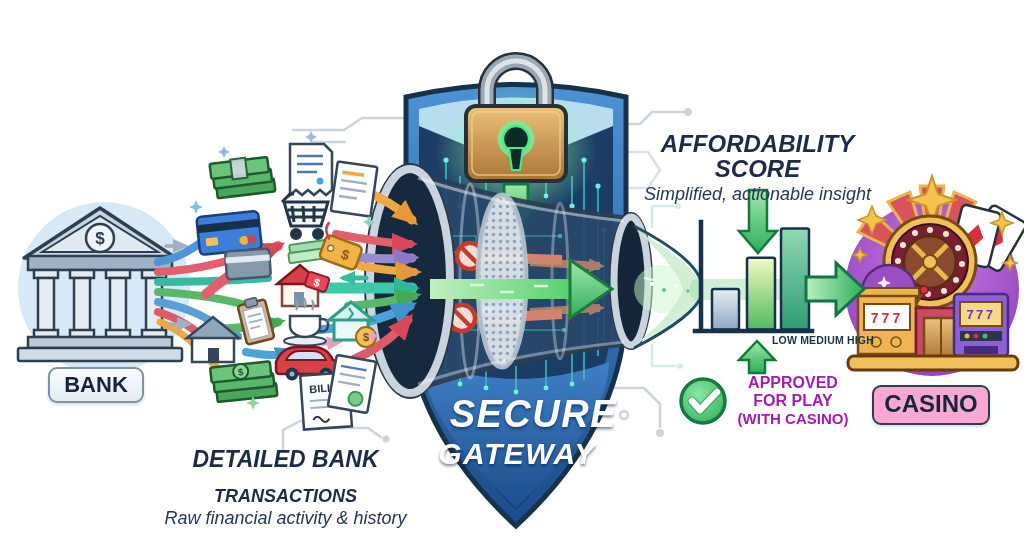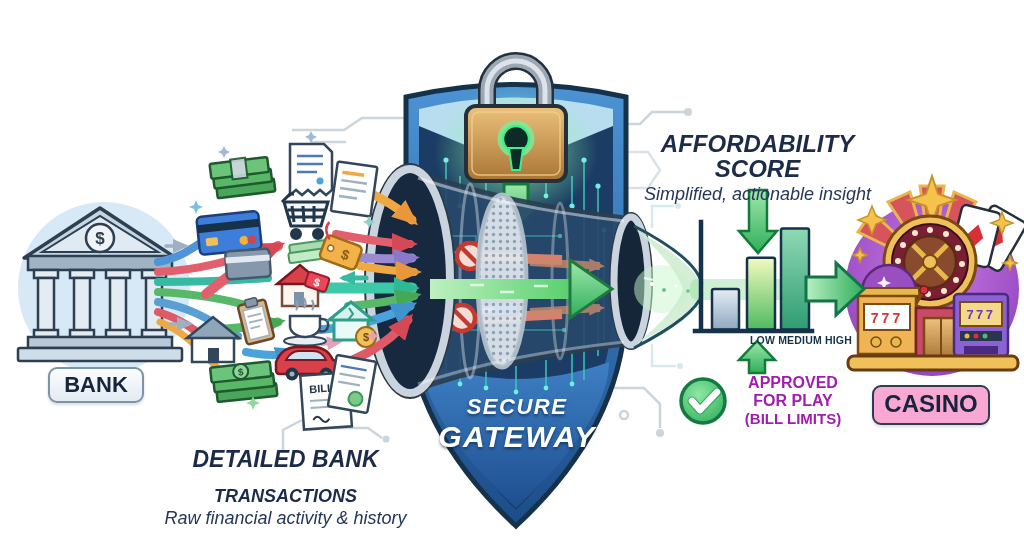--- a/index.html
+++ b/index.html
@@ -536,38 +536,38 @@
   <span>BANK</span>
 </div>
 
 <div class="txt" style="left:148px;top:447px;width:275px;">
   <div class="h-bold" style="font-size:23px;text-align:center;">DETAILED BANK</div>
   <div class="h-bold" style="font-size:18px;margin-top:16px;">TRANSACTIONS</div>
   <div class="sub" style="font-size:18px;margin-top:3px;">Raw financial activity &amp; history</div>
 </div>
 
 <div class="txt" style="left:417px;top:395px;width:200px;">
-  <div class="gateway-text" style="font-size:22px;">SECURE</div>
+  <div class="gateway-text" style="font-size:38px;text-align:right;">SECURE</div>
   <div class="gateway-text" style="font-size:30px;margin-top:3px;">GATEWAY</div>
 </div>
 
 <div class="txt" style="left:635px;top:131px;width:245px;">
   <div class="h-bold" style="font-size:24px;">AFFORDABILITY</div>
   <div class="h-bold" style="font-size:24px;">SCORE</div>
   <div class="sub" style="font-size:18px;margin-top:4px;">Simplified, actionable insight</div>
 </div>
 
-<div class="chart-labels" style="left:706px;top:334px;width:102px;padding-left:44px;">
+<div class="chart-labels" style="left:728px;top:334px;width:102px;padding-left:44px;">
   <span>LOW</span>
   <span>MEDIUM</span>
   <span>HIGH</span>
 </div>
 
 <div class="approve" style="left:728px;top:374px;width:130px;">
   <div style="font-size:16px;">APPROVED</div>
   <div style="font-size:16px;">FOR PLAY</div>
-  <div style="font-size:15px;">(BILL LIMITS)</div>
+  <div style="font-size:15px;">(WITH CASINO)</div>
 </div>
 
 <div class="pill" style="left:872px;top:385px;width:114px;height:36px;line-height:34px;font-size:24px;border-color:#2c3e50;border-width:2.5px;background:#f9a8d4;">
   <span>CASINO</span>
 </div>
 </div>
 
 </body></html>

